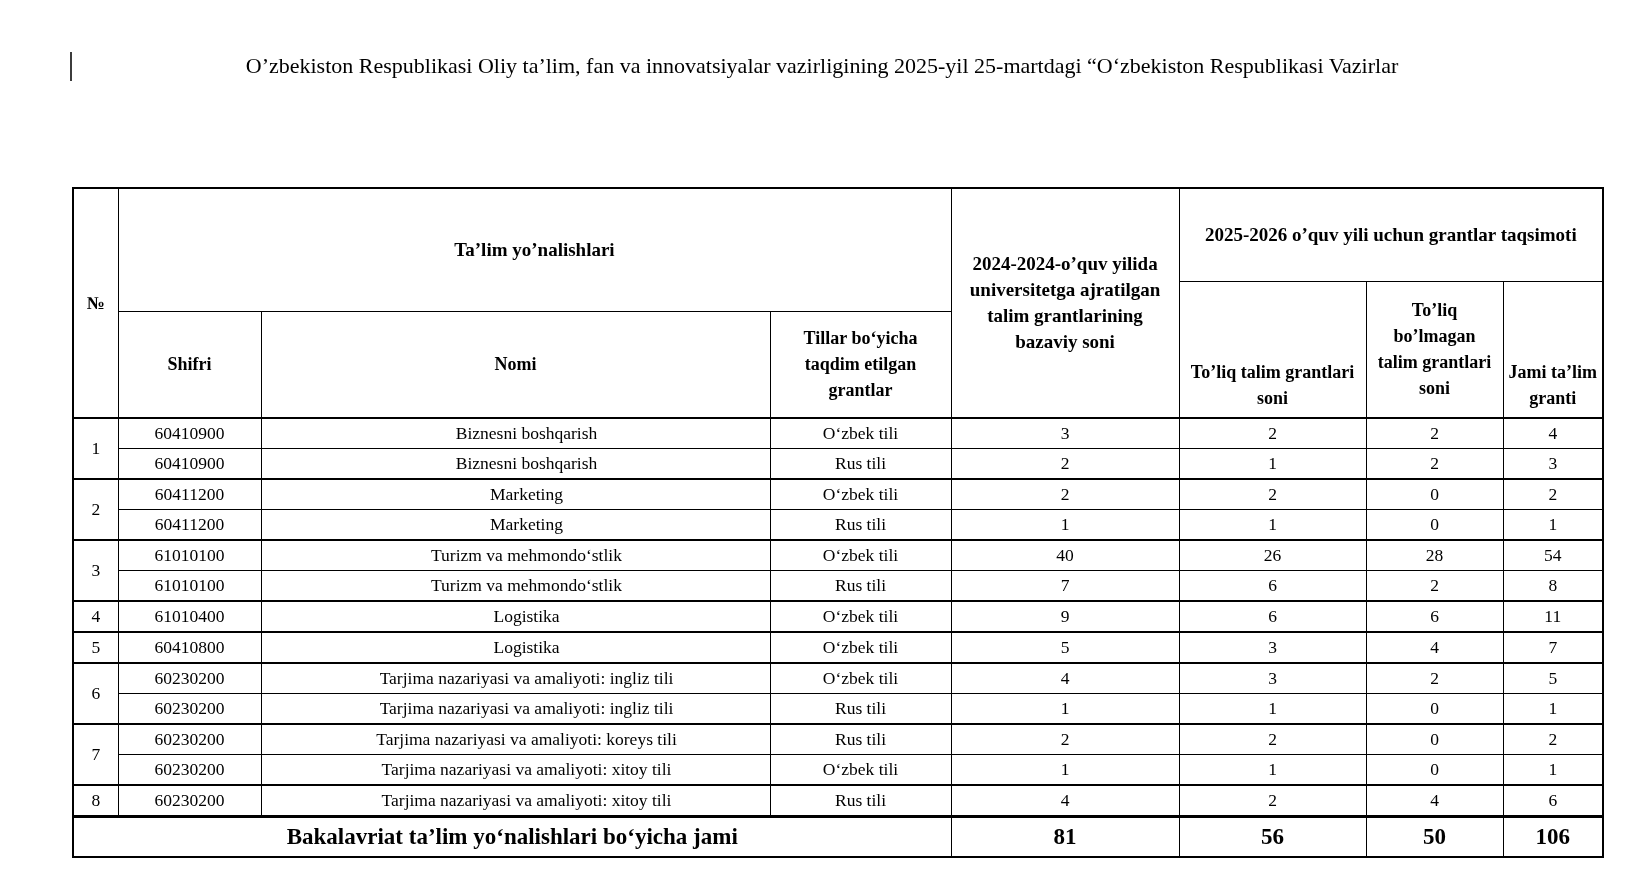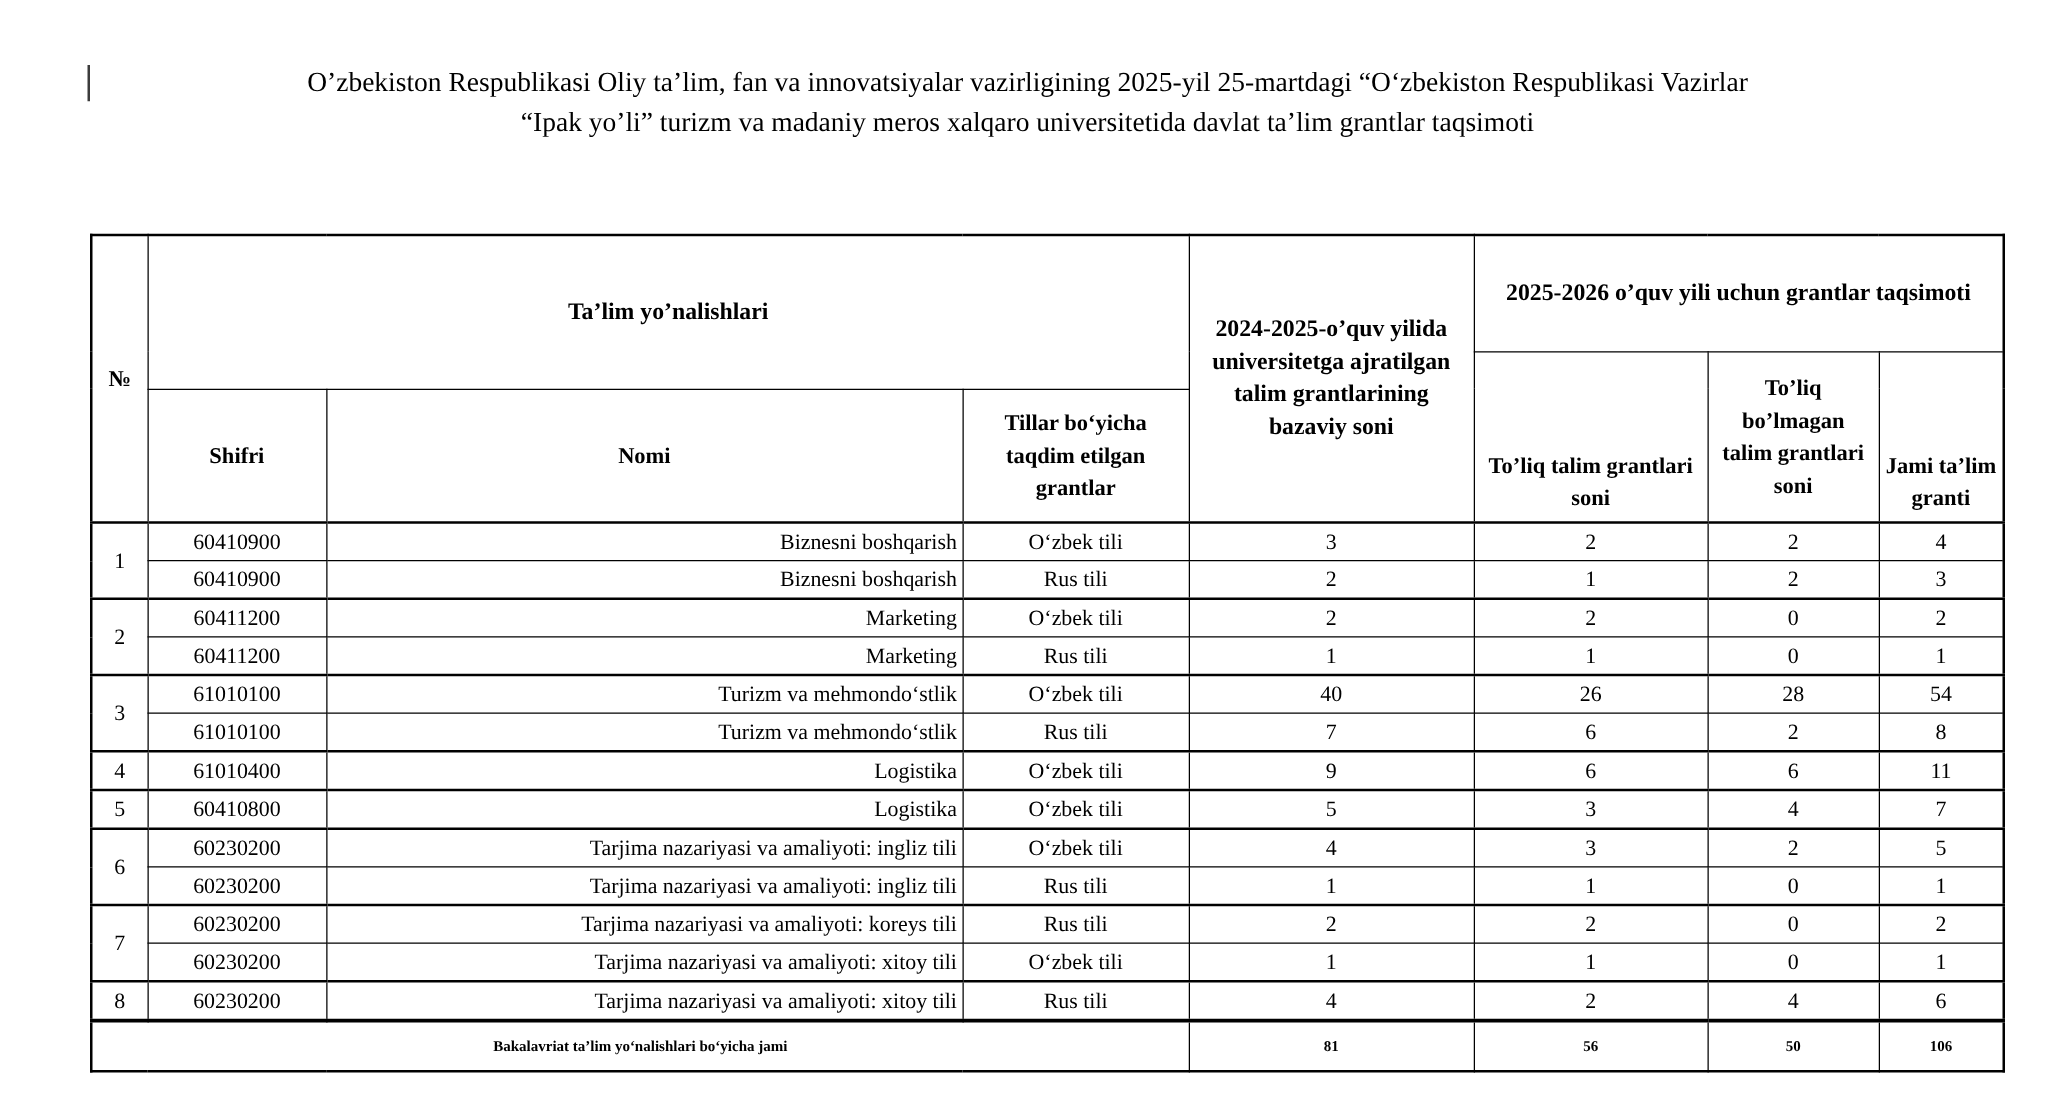--- a/index.html
+++ b/index.html
@@ -71,60 +71,59 @@
   tr.hrow-3 { height: 107px; }
 
   .grants-table tbody td {
     font-size: 17.5px;
     height: 29px;
     padding: 0 4px;
     text-align: center;
     vertical-align: middle;
   }
   .grants-table tbody td.name {
-    text-align: right;
+    text-align: center;
     padding-left: 26px;
   }
   .grants-table tbody tr:first-child td { border-top: 2px solid #000; }
   .grants-table tbody tr.group-start td { border-top: 2px solid #000; }
 
   .grants-table tr.total-row td {
     border-top: 3px solid #000;
     font-weight: bold;
-    font-size: 12px;
+    font-size: 23px;
     height: 38px;
     margin-top: 20px;
   }
 </style>
 </head>
 <body>
 
 <div class="text-cursor"></div>
 
 <div class="doc-title">
   <div class="line">O’zbekiston Respublikasi Oliy ta’lim, fan va innovatsiyalar vazirligining 2025-yil 25-martdagi “Oʻzbekiston Respublikasi Vazirlar</div>
-  <div class="line">“Ipak yo’li” turizm va madaniy meros xalqaro universitetida davlat ta’lim grantlar taqsimoti</div>
 </div>
 
 <table class="grants-table">
   <colgroup>
     <col style="width:45px">
     <col style="width:143px">
     <col style="width:509px">
     <col style="width:181px">
     <col style="width:228px">
     <col style="width:187px">
     <col style="width:137px">
     <col style="width:100px">
   </colgroup>
   <thead>
     <tr class="hrow-1">
       <th rowspan="3">№</th>
       <th colspan="3" rowspan="2" class="big">Ta’lim yo’nalishlari</th>
-      <th rowspan="3" class="big">2024-2025-o’quv yilida universitetga ajratilgan talim grantlarining bazaviy soni</th>
+      <th rowspan="3" class="big">2024-2024-o’quv yilida universitetga ajratilgan talim grantlarining bazaviy soni</th>
       <th colspan="3" class="big">2025-2026 o’quv yili uchun grantlar taqsimoti</th>
     </tr>
     <tr class="hrow-2">
       <th rowspan="2" class="valign-bottom">To’liq talim grantlari soni</th>
       <th rowspan="2">To’liq bo’lmagan talim grantlari soni</th>
       <th rowspan="2" class="valign-bottom">Jami ta’lim granti</th>
     </tr>
     <tr class="hrow-3">
       <th>Shifri</th>
       <th>Nomi</th>

